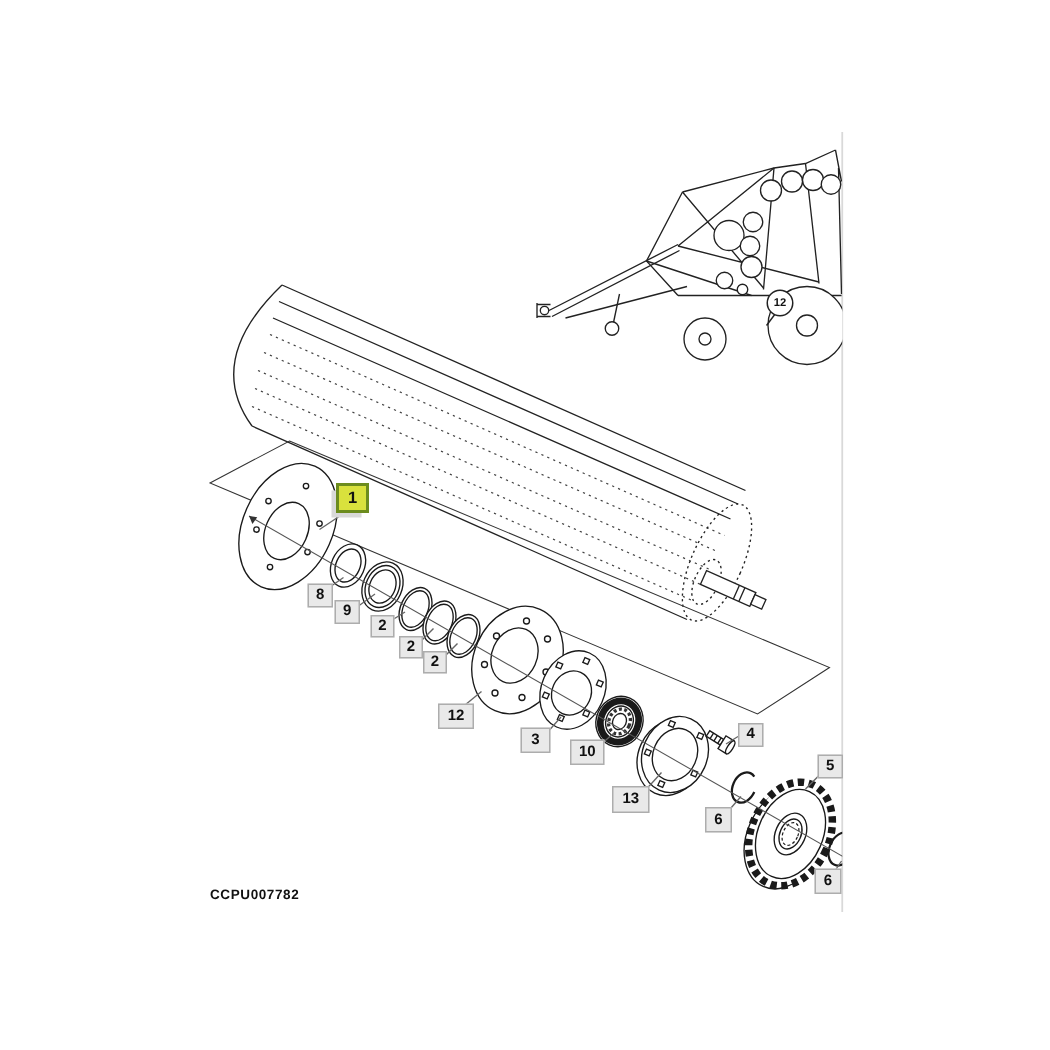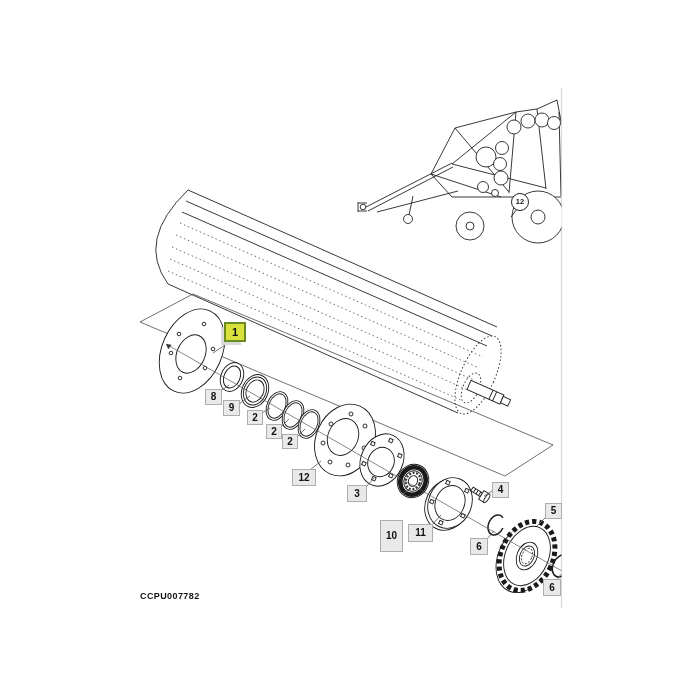--- a/index.html
+++ b/index.html
@@ -214,22 +214,22 @@
 </svg>
 
 <div class="co hl" style="left: 224px; top: 322px; width: 22px; height: 20px; background: rgb(217, 225, 61); border-color: rgb(108, 140, 30);">1</div>
 <div class="co" style="left:205px;top:389px;width:17px;height:16px;">8</div>
 <div class="co" style="left:223px;top:400px;width:17px;height:16px;">9</div>
 <div class="co" style="left:247px;top:410px;width:16px;height:15px;">2</div>
 <div class="co" style="left:266px;top:424px;width:16px;height:15px;">2</div>
 <div class="co" style="left:282px;top:434px;width:16px;height:15px;">2</div>
 <div class="co" style="left:292px;top:469px;width:24px;height:17px;">12</div>
 <div class="co" style="left:347px;top:485px;width:20px;height:17px;">3</div>
-<div class="co" style="left:380px;top:520px;width:23px;height:32px;">10</div>
-<div class="co" style="left:408px;top:524px;width:25px;height:18px;">11</div>
+<div class="co" style="left:380px;top:493px;width:23px;height:17px;">10</div>
+<div class="co" style="left:408px;top:524px;width:25px;height:18px;">13</div>
 <div class="co" style="left:492px;top:482px;width:17px;height:16px;">4</div>
 <div class="co" style="left:470px;top:538px;width:18px;height:17px;">6</div>
 <div class="co" style="left:545px;top:503px;width:17px;height:16px;">5</div>
 <div class="co" style="left:543px;top:579px;width:18px;height:17px;">6</div>
 
 <div class="ref-bubble">12</div>
 
 <div class="part-code">CCPU007782</div>
 
 </div>

